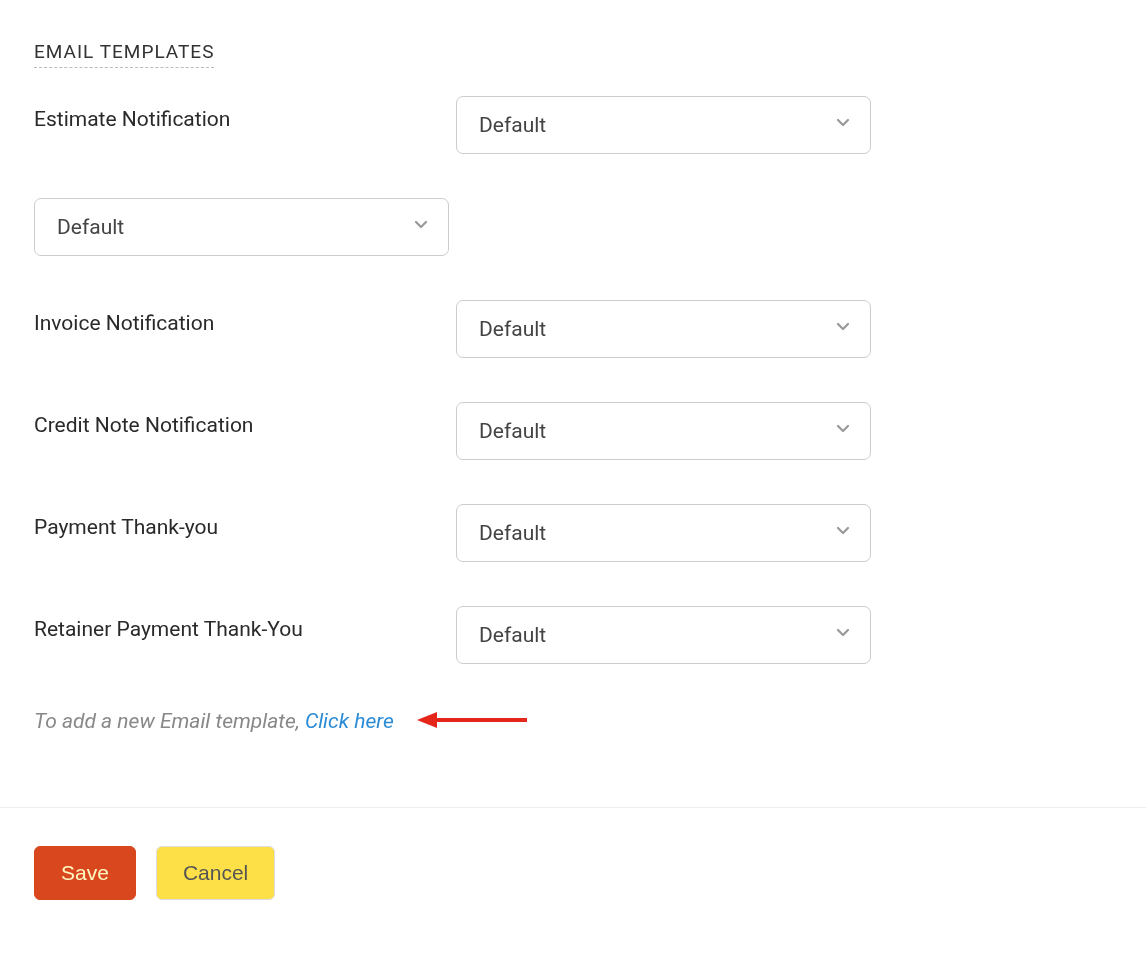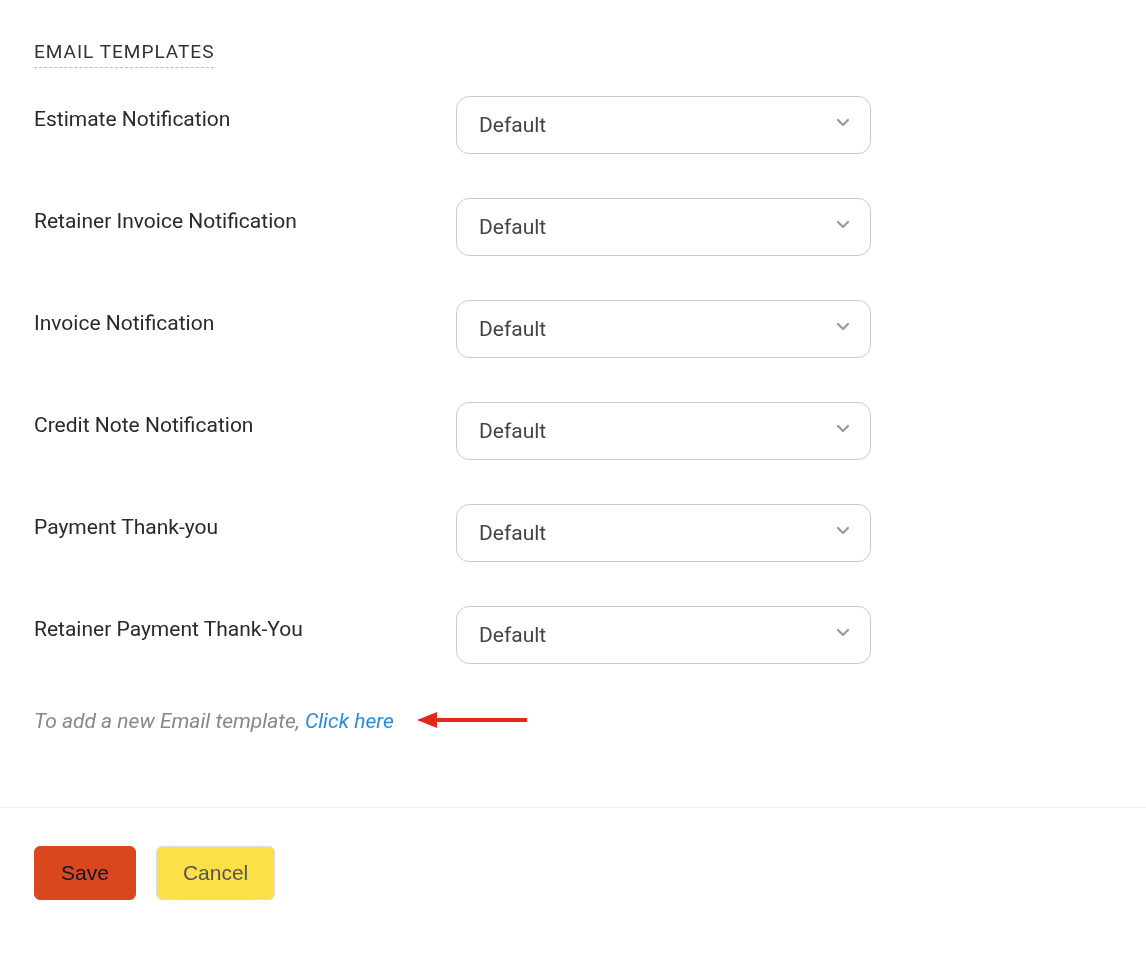--- a/index.html
+++ b/index.html
@@ -38,21 +38,21 @@
       padding-top: 8px;
     }
     .select-wrapper {
       position: relative;
       width: 415px;
     }
     .select-box {
       width: 100%;
       height: 58px;
       border: 1px solid #ccc;
-      border-radius: 13px;
+      border-radius: 7px;
       background: #fff;
       font-size: 21px;
       color: #444;
       padding: 0 50px 0 22px;
       display: flex;
       align-items: center;
       cursor: pointer;
     }
     .chevron {
       position: absolute;
@@ -90,21 +90,21 @@
     }
     .btn {
       font-size: 21px;
       padding: 14px 26px;
       border-radius: 6px;
       cursor: pointer;
       border: 1px solid transparent;
     }
     .btn-primary {
       background: #d9471f;
-      color: #0f172a;
+      color: #fef9c3;
       border-color: #d9471f;
     }
     .btn-secondary {
       background: #fde047;
       color: #555;
       border: 1px solid #ddd;
     }
   </style>
 </head>
 <body>
@@ -119,21 +119,20 @@
     <div class="select-box">Default</div>
     <span class="chevron">
       <svg width="20" height="20" viewBox="0 0 20 20">
           <path d="M5 7l5 5 5-5" stroke="#999" stroke-width="2.2" fill="none" stroke-linecap="round" stroke-linejoin="round"></path>
         </svg>
     </span>
   </div>
 </div>
 
 <div class="form-row">
-  <div class="form-label">Retainer Invoice Notification</div>
   <div class="select-wrapper">
     <div class="select-box">Default</div>
     <span class="chevron">
       <svg width="20" height="20" viewBox="0 0 20 20">
           <path d="M5 7l5 5 5-5" stroke="#999" stroke-width="2.2" fill="none" stroke-linecap="round" stroke-linejoin="round"></path>
         </svg>
     </span>
   </div>
 </div>
 

